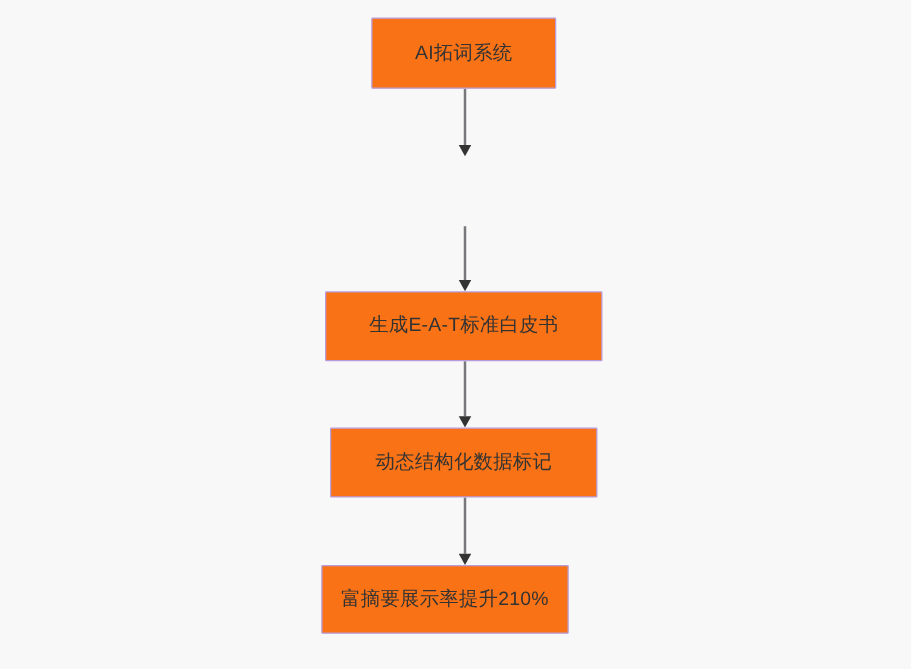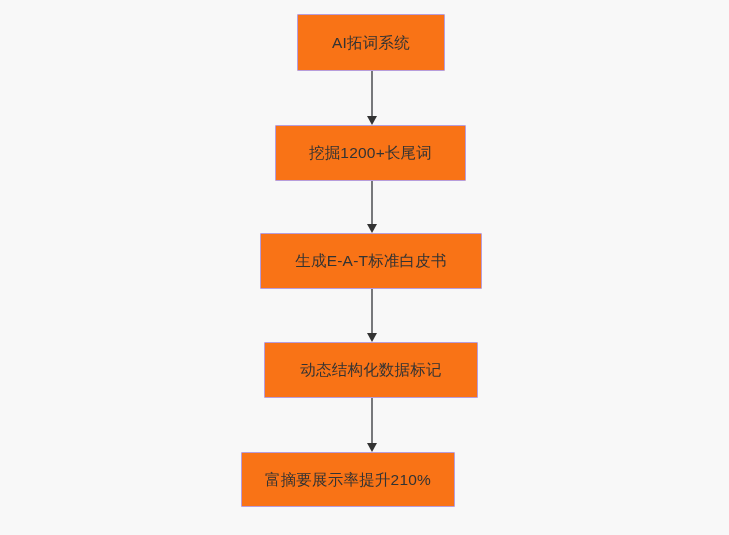--- a/index.html
+++ b/index.html
@@ -80,29 +80,26 @@
 
   <div class="edge" style="left:371px; top:398px; height:54px;">
     <div class="edge-line" style="height:45px;"></div>
     <div class="edge-head" style="top:45px;"></div>
   </div>
 
   <div class="node" style="left:297px; top:14px; width:148px; height:57px;">
     <span class="node-label">AI拓词系统</span>
   </div>
 
-  <div class="node" style="left:275px; top:125px; width:191px; height:56px;">
-    <span class="node-label">挖掘1200+长尾词</span>
-  </div>
 
   <div class="node" style="left:260px; top:233px; width:222px; height:56px;">
     <span class="node-label">生成E-A-T标准白皮书</span>
   </div>
 
   <div class="node" style="left:264px; top:342px; width:214px; height:56px;">
     <span class="node-label">动态结构化数据标记</span>
   </div>
 
-  <div class="node" style="left:241px; top:452px; width:214px; height:55px;text-align:right;">
+  <div class="node" style="left:257px; top:452px; width:198px; height:55px;text-align:right;">
     <span class="node-label">富摘要展示率提升210%</span>
   </div>
 
 </div>
 
 </body></html>

